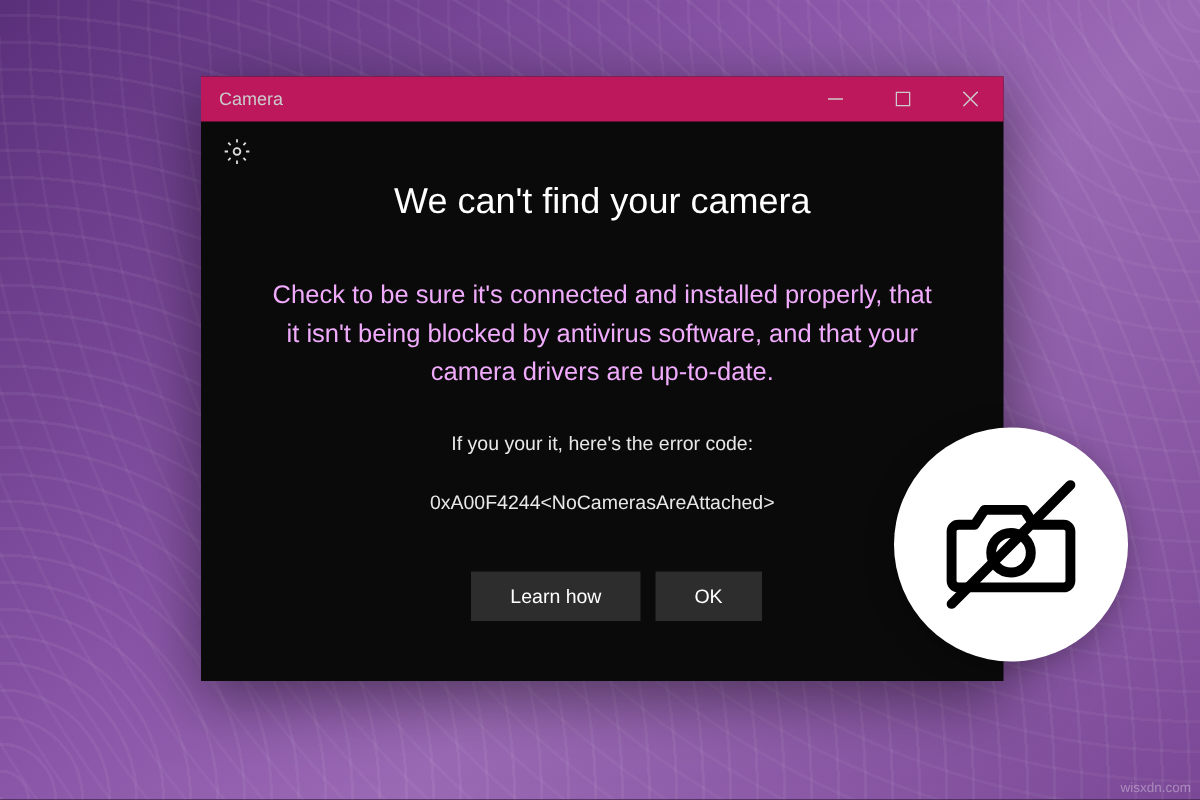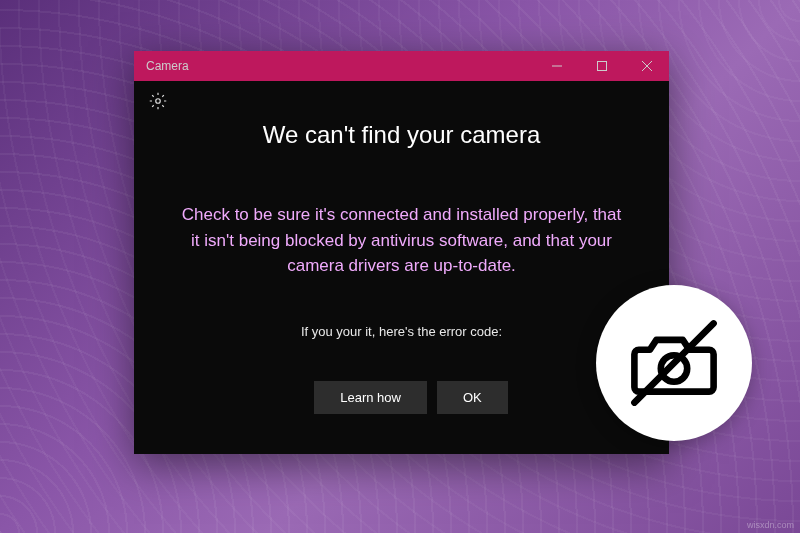--- a/index.html
+++ b/index.html
@@ -175,20 +175,21 @@
         <circle cx="12" cy="12" r="3"></circle>
         <path d="M12 1v3M12 20v3M4.2 4.2l2.1 2.1M17.7 17.7l2.1 2.1M1 12h3M20 12h3M4.2 19.8l2.1-2.1M17.7 6.3l2.1-2.1"></path>
       </svg>
     </div>
   </div>
 
   <div class="content">
     <div class="heading">We can't find your camera</div>
     <div class="desc">Check to be sure it's connected and installed properly, that it isn't being blocked by antivirus software, and that your camera drivers are up-to-date.</div>
     <div class="errlabel">If you your it, here's the error code:</div>
+    <div class="errcode">0xA00F4244&lt;NoCamerasAreAttached&gt;</div>
     <div class="btnrow">
       <button class="btn">Learn how</button>
       <button class="btn">OK</button>
     </div>
   </div>
 </div>
 
 <div class="overlay-icon">
   <svg width="110" height="110" viewBox="0 0 100 100">
     <g fill="none" stroke="#000" stroke-width="6" stroke-linejoin="round" stroke-linecap="round">

